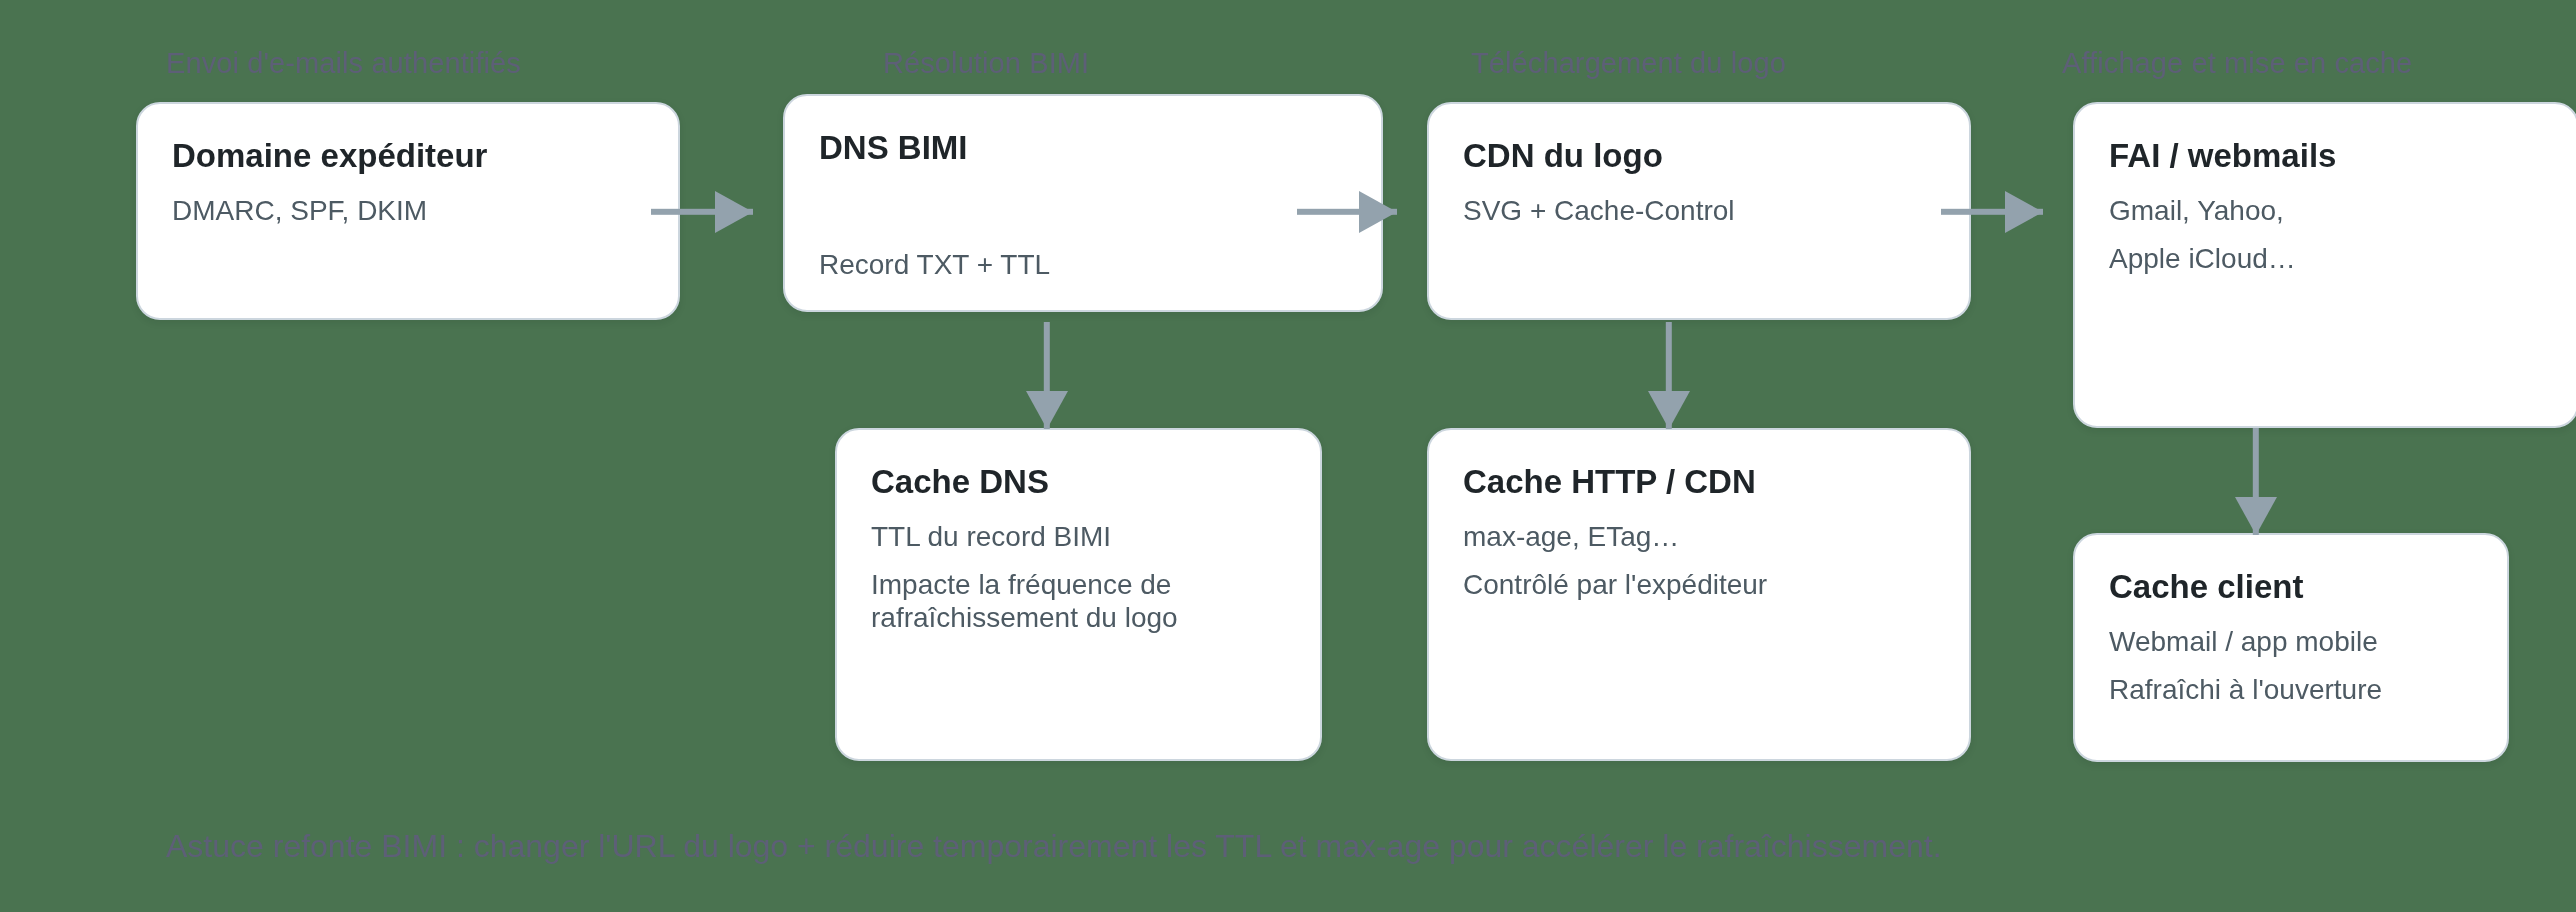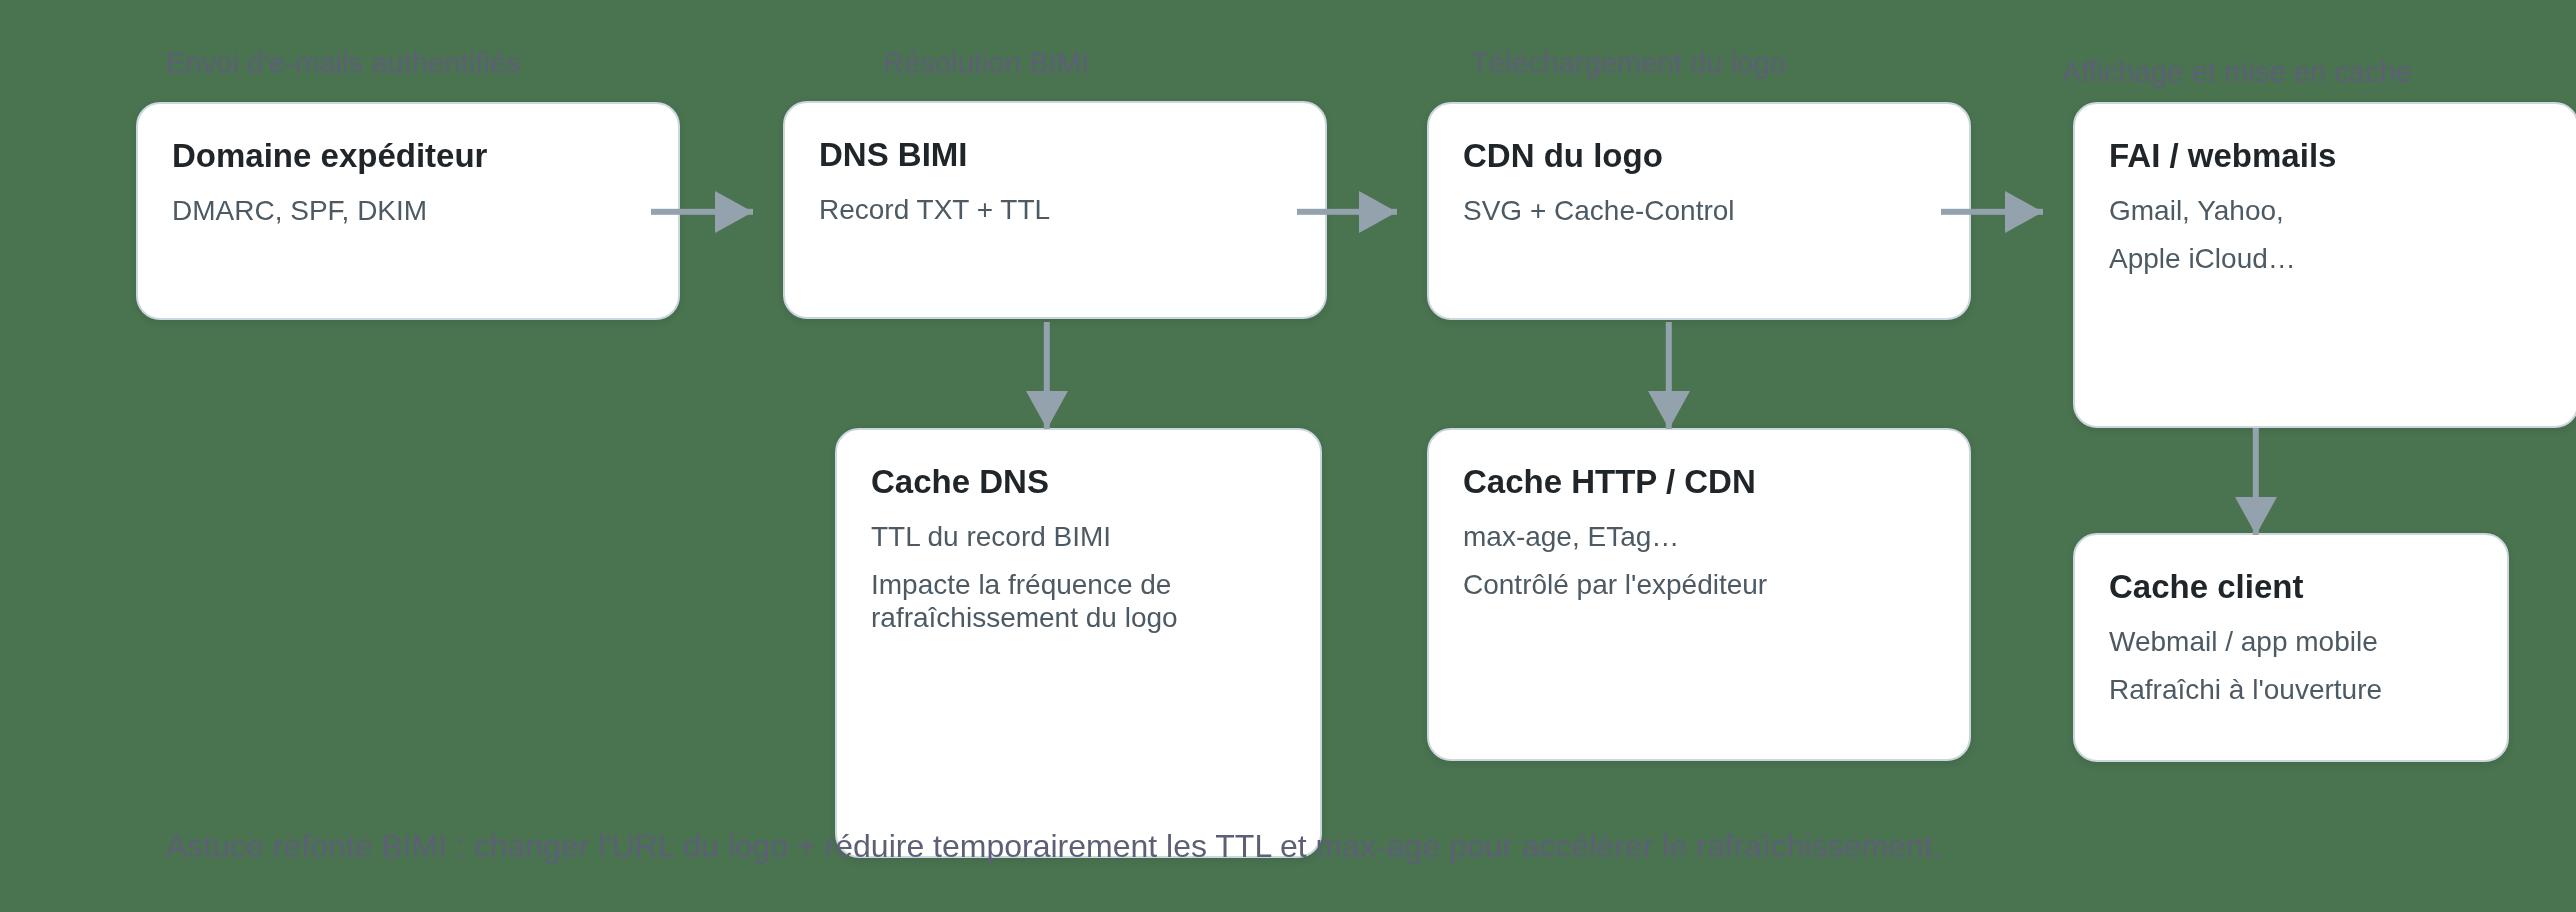--- a/index.html
+++ b/index.html
@@ -124,30 +124,30 @@
 <body>
 
 <div class="canvas">
 
   <div class="col-header" style="left:166px; top:49px;">Envoi d'e-mails authentifiés</div>
 
   <div class="col-header" style="left:883px; top:49px;">Résolution BIMI</div>
 
   <div class="col-header" style="left:1471px; top:49px;">Téléchargement du logo</div>
 
-  <div class="col-header" style="left:2062px; top:58px;">Affichage et mise en cache</div>
+  <div class="col-header" style="left:2062px; top:49px;">Affichage et mise en cache</div>
 
   <div class="card" style="left:104px; top:102px; width:544px; height:218px;">
     <div class="card-title">Domaine expéditeur</div>
     <div class="card-body">
       <div class="card-line">DMARC, SPF, DKIM</div>
     </div>
   </div>
 
-  <div class="card" style="left:751px; top:101px; width:544px; height:218px;">
+  <div class="card" style="left:751px; top:94px; width:600px; height:218px;justify-content:space-between;">
     <div class="card-title">DNS BIMI</div>
     <div class="card-body">
       <div class="card-line">Record TXT + TTL</div>
     </div>
   </div>
 
   <div class="card" style="left:1395px; top:102px; width:544px; height:218px;">
     <div class="card-title">CDN du logo</div>
     <div class="card-body">
       <div class="card-line">SVG + Cache-Control</div>
@@ -155,21 +155,21 @@
   </div>
 
   <div class="card" style="left:2041px; top:102px; width:506px; height:326px;">
     <div class="card-title">FAI / webmails</div>
     <div class="card-body">
       <div class="card-line">Gmail, Yahoo,</div>
       <div class="card-line">Apple iCloud…</div>
     </div>
   </div>
 
-  <div class="card narrow" style="left:803px; top:428px; width:487px; height:430px;">
+  <div class="card narrow" style="left:803px; top:428px; width:487px; height:333px;">
     <div class="card-title">Cache DNS</div>
     <div class="card-body">
       <div class="card-line">TTL du record BIMI</div>
       <div class="card-line">Impacte la fréquence de rafraîchissement du logo</div>
     </div>
   </div>
 
   <div class="card narrow" style="left:1395px; top:428px; width:544px; height:333px;">
     <div class="card-title">Cache HTTP / CDN</div>
     <div class="card-body">

